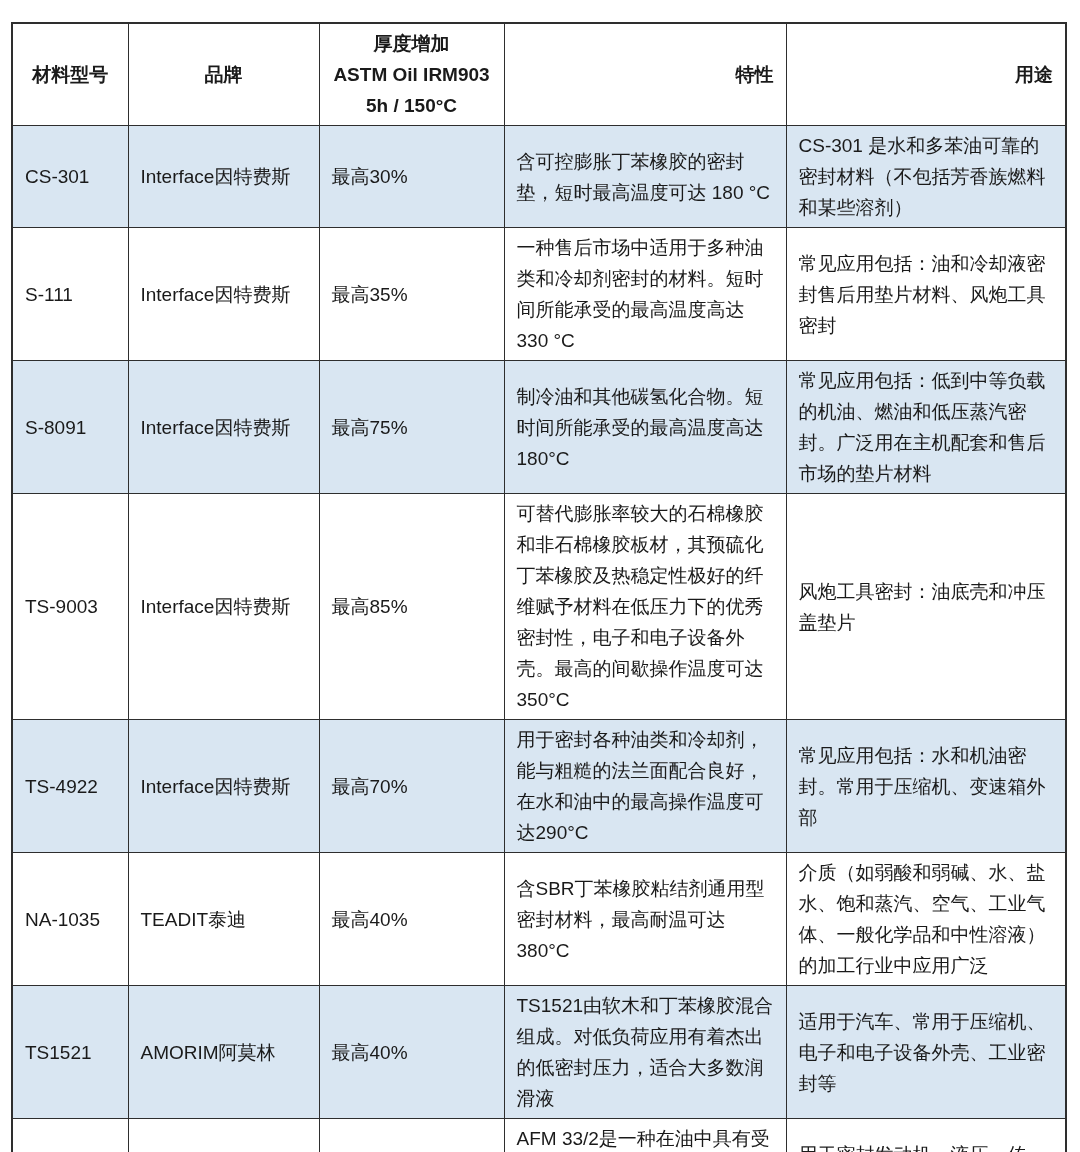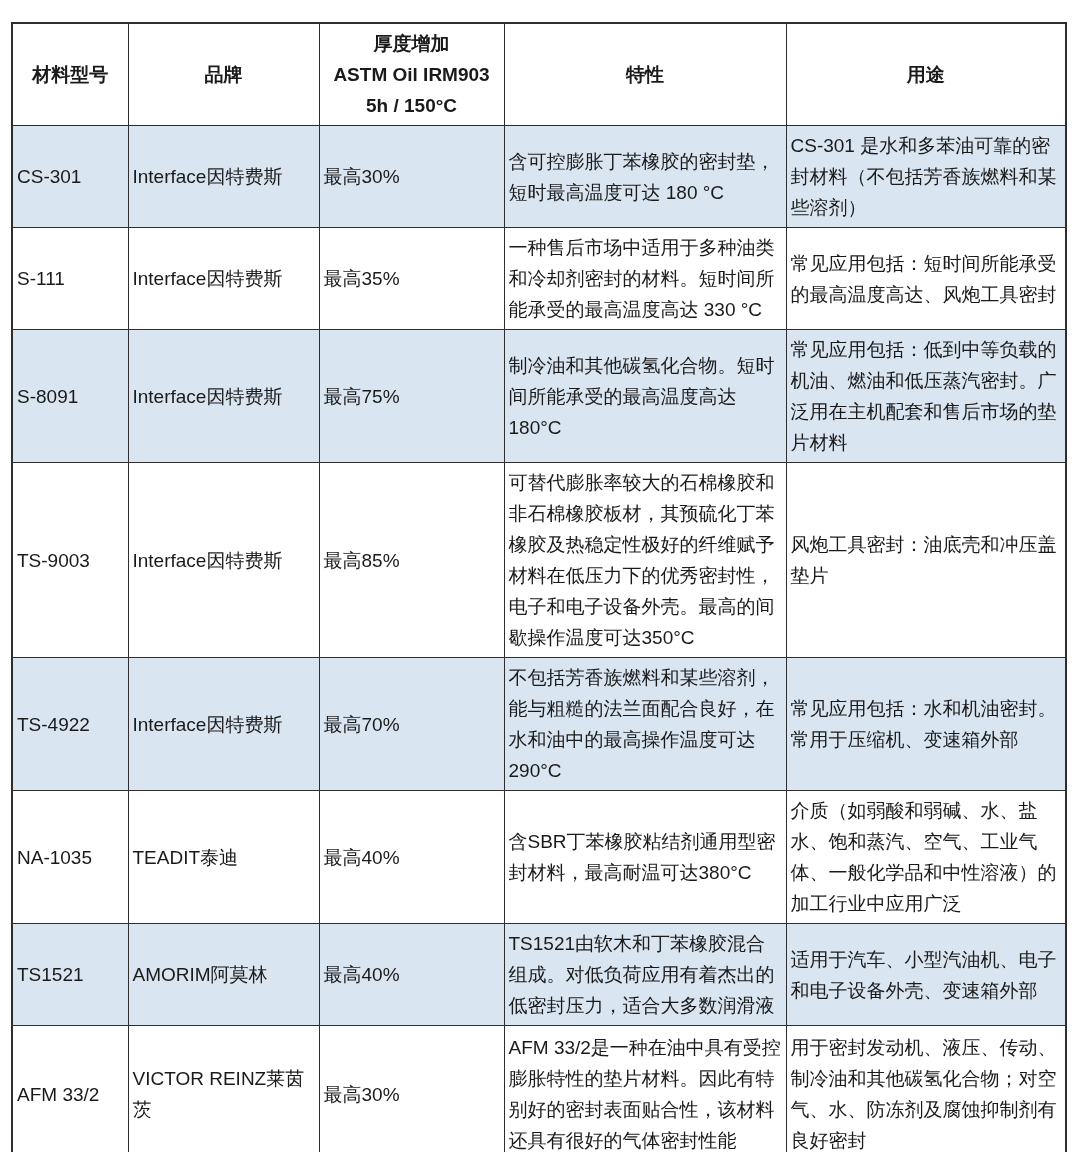--- a/index.html
+++ b/index.html
@@ -25,30 +25,30 @@
     border-collapse: collapse;
     table-layout: fixed;
     width: 1054px;
     border: 2px solid #2e2e2e;
   }
   th, td {
     border: 1px solid #2e2e2e;
     vertical-align: middle;
     font-size: 19px;
     line-height: 31px;
-    padding: 4px 4px;
+    padding: 4px 12px;
     word-break: break-word;
     overflow: hidden;
   }
   thead th {
     font-weight: bold;
     text-align: center;
     background: #ffffff;
   }
-  thead th.left { text-align: center; }
+  thead th.left { text-align: right; }
   thead tr { height: 93px; }
   td.center { text-align: left; }
   td.left { text-align: left; }
   tbody tr:nth-child(1) { height: 98px; }
   tbody tr:nth-child(2) { height: 97px; }
   tbody tr:nth-child(3) { height: 122px; }
   tbody tr:nth-child(4) { height: 193px; }
   tbody tr:nth-child(5) { height: 127px; }
   tbody tr:nth-child(6) { height: 125px; }
   tbody tr:nth-child(7) { height: 98px; }
@@ -88,56 +88,56 @@
     <td class="center">Interface因特费斯</td>
     <td class="center">最高30%</td>
     <td class="left">含可控膨胀丁苯橡胶的密封垫，短时最高温度可达 180 °C</td>
     <td class="left">CS-301 是水和多苯油可靠的密封材料（不包括芳香族燃料和某些溶剂）</td>
   </tr>
         <tr>
     <td class="center">S-111</td>
     <td class="center">Interface因特费斯</td>
     <td class="center">最高35%</td>
     <td class="left">一种售后市场中适用于多种油类和冷却剂密封的材料。短时间所能承受的最高温度高达 330 °C</td>
-    <td class="left">常见应用包括：短时间所能承受的最高温度高达、风炮工具密封</td>
+    <td class="left">常见应用包括：油和冷却液密封售后用垫片材料、风炮工具密封</td>
   </tr>
         <tr class="hl">
     <td class="center">S-8091</td>
     <td class="center">Interface因特费斯</td>
     <td class="center">最高75%</td>
     <td class="left">制冷油和其他碳氢化合物。短时间所能承受的最高温度高达180°C</td>
     <td class="left">常见应用包括：低到中等负载的机油、燃油和低压蒸汽密封。广泛用在主机配套和售后市场的垫片材料</td>
   </tr>
         <tr>
     <td class="center">TS-9003</td>
     <td class="center">Interface因特费斯</td>
     <td class="center">最高85%</td>
     <td class="left">可替代膨胀率较大的石棉橡胶和非石棉橡胶板材，其预硫化丁苯橡胶及热稳定性极好的纤维赋予材料在低压力下的优秀密封性，电子和电子设备外壳。最高的间歇操作温度可达350°C</td>
     <td class="left">风炮工具密封：油底壳和冲压盖垫片</td>
   </tr>
         <tr class="hl">
     <td class="center">TS-4922</td>
     <td class="center">Interface因特费斯</td>
     <td class="center">最高70%</td>
-    <td class="left">不包括芳香族燃料和某些溶剂，能与粗糙的法兰面配合良好，在水和油中的最高操作温度可达290°C</td>
+    <td class="left">用于密封各种油类和冷却剂，能与粗糙的法兰面配合良好，在水和油中的最高操作温度可达290°C</td>
     <td class="left">常见应用包括：水和机油密封。常用于压缩机、变速箱外部</td>
   </tr>
         <tr>
     <td class="center">NA-1035</td>
     <td class="center">TEADIT泰迪</td>
     <td class="center">最高40%</td>
     <td class="left">含SBR丁苯橡胶粘结剂通用型密封材料，最高耐温可达380°C</td>
     <td class="left">介质（如弱酸和弱碱、水、盐水、饱和蒸汽、空气、工业气体、一般化学品和中性溶液）的加工行业中应用广泛</td>
   </tr>
         <tr class="hl">
     <td class="center">TS1521</td>
     <td class="center">AMORIM阿莫林</td>
     <td class="center">最高40%</td>
     <td class="left">TS1521由软木和丁苯橡胶混合组成。对低负荷应用有着杰出的低密封压力，适合大多数润滑液</td>
-    <td class="left">适用于汽车、小型汽油机、电子和电子设备外壳、变速箱外部</td>
+    <td class="left">适用于汽车、常用于压缩机、电子和电子设备外壳、工业密封等</td>
   </tr>
         <tr>
     <td class="center">AFM 33/2</td>
     <td class="center">VICTOR REINZ莱茵茨</td>
     <td class="center">最高30%</td>
     <td class="left">AFM 33/2是一种在油中具有受控膨胀特性的垫片材料。因此有特别好的密封表面贴合性，该材料还具有很好的气体密封性能</td>
     <td class="left">用于密封发动机、液压、传动、制冷油和其他碳氢化合物；对空气、水、防冻剂及腐蚀抑制剂有良好密封</td>
   </tr>
       </tbody>
   </table>

